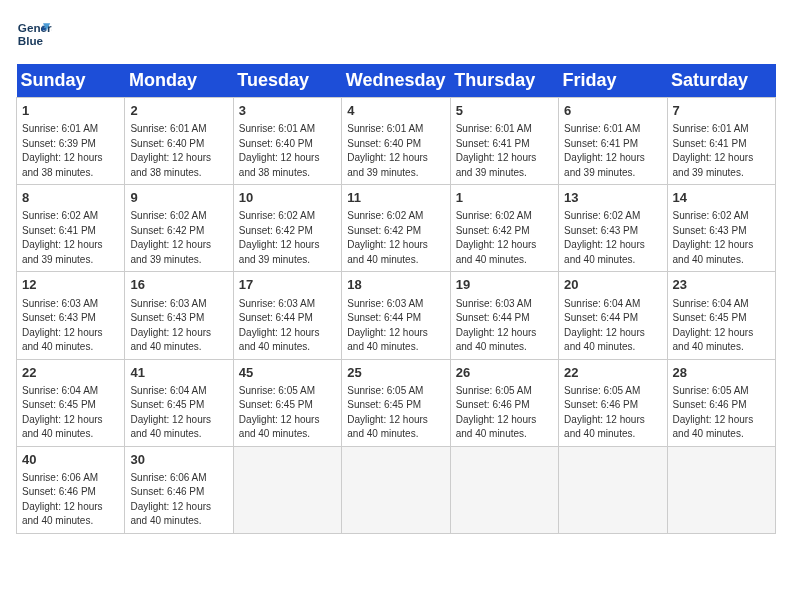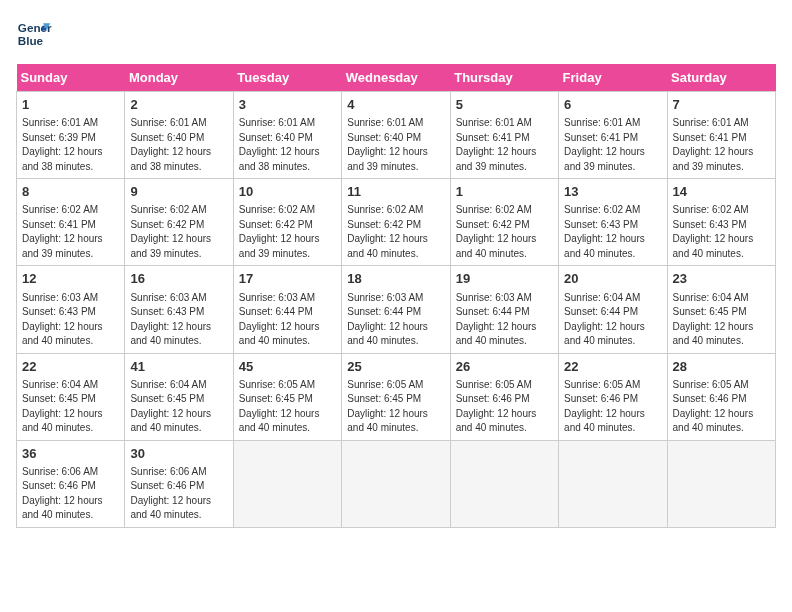--- a/index.html
+++ b/index.html
@@ -36,25 +36,25 @@
     .calendar-subtitle {
       font-size: 16px;
       color: #333;
     }
     table {
       width: 100%;
       border-collapse: collapse;
       font-size: 11px;
     }
     thead tr th {
-      background-color: #ec4899;
+      background-color: #1d4ed8;
       color: #fff;
       padding: 6px 4px;
       text-align: left;
-      font-size: 13px;
+      font-size: 18px;
       font-weight: bold;
     }
     tbody tr td {
       border: 1px solid #ccc;
       vertical-align: top;
       padding: 4px 5px;
       width: 14.28%;
       height: 80px;
       color: #333;
       line-height: 1.4;
@@ -220,21 +220,21 @@
           <span class="day-num">22</span>
           <div class="day-info">Sunrise: 6:05 AM<br>Sunset: 6:46 PM<br>Daylight: 12 hours<br>and 40 minutes.</div>
         </td>
         <td>
           <span class="day-num">28</span>
           <div class="day-info">Sunrise: 6:05 AM<br>Sunset: 6:46 PM<br>Daylight: 12 hours<br>and 40 minutes.</div>
         </td>
       </tr>
       <tr>
         <td>
-          <span class="day-num">36</span>
+          <span class="day-num">40</span>
           <div class="day-info">Sunrise: 6:06 AM<br>Sunset: 6:46 PM<br>Daylight: 12 hours<br>and 40 minutes.</div>
         </td>
         <td>
           <span class="day-num">30</span>
           <div class="day-info">Sunrise: 6:06 AM<br>Sunset: 6:46 PM<br>Daylight: 12 hours<br>and 40 minutes.</div>
         </td>
         <td class="empty"></td>
         <td class="empty"></td>
         <td class="empty"></td>
         <td class="empty"></td>

